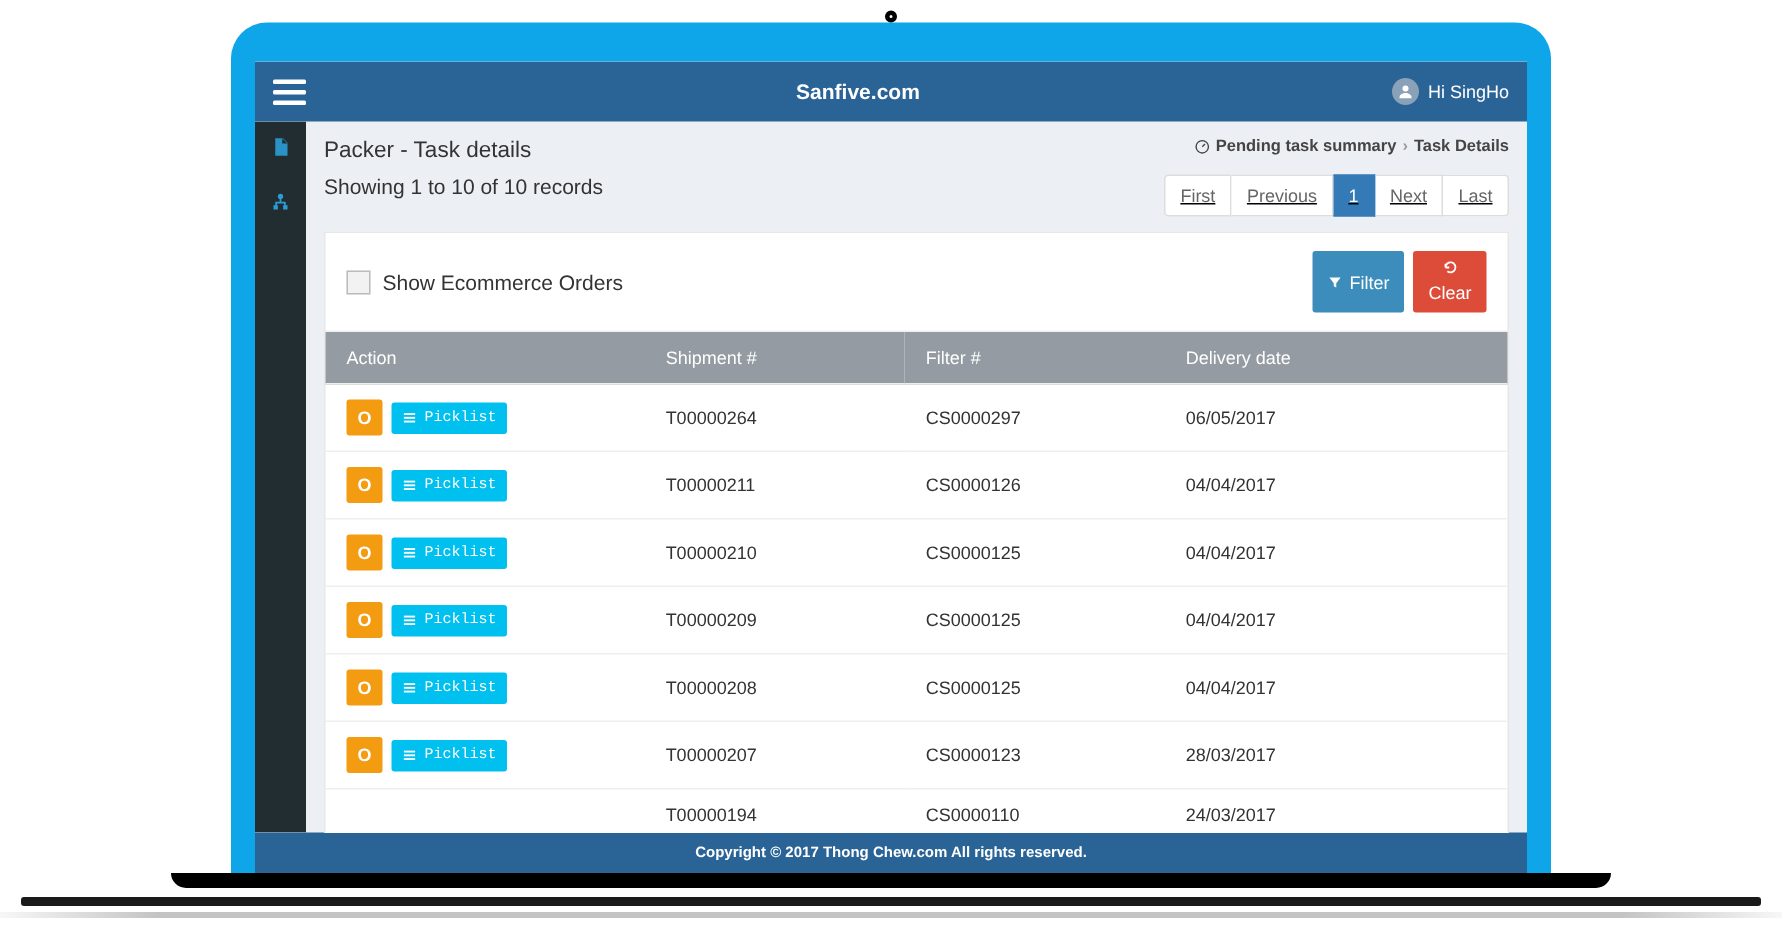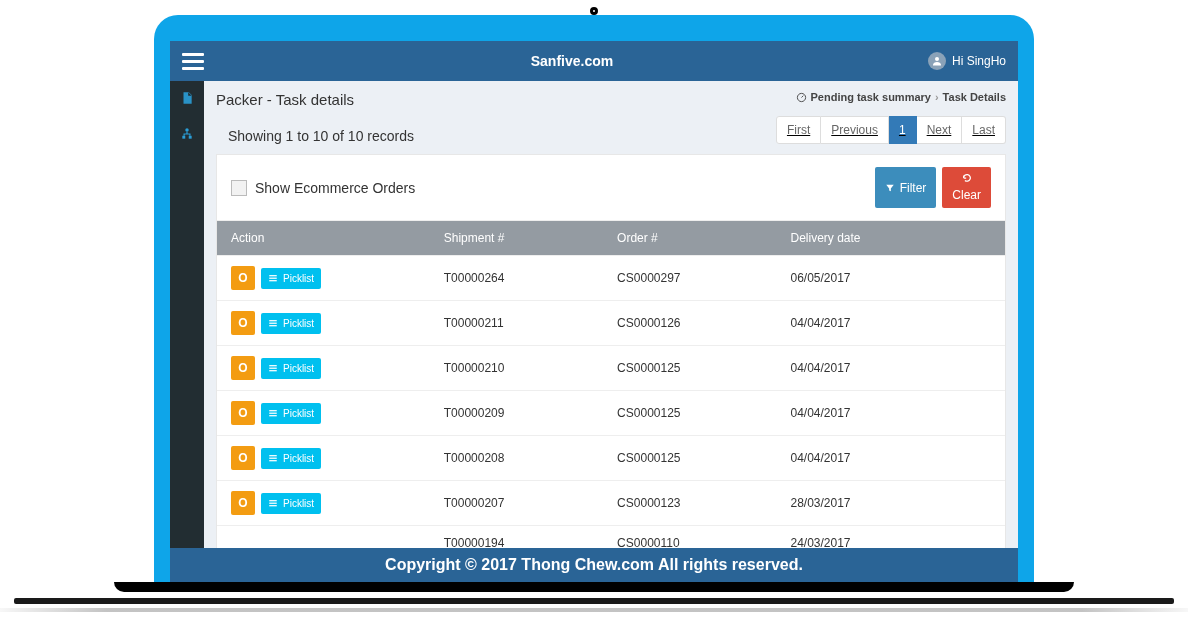--- a/index.html
+++ b/index.html
@@ -29,46 +29,46 @@
 .sidebar-item { color: #2a9dd6; cursor: pointer; }
 .sidebar-item svg { width: 14px; height: 14px; }
 
 .content { flex: 1; overflow-y: auto; padding: 10px 12px; display: flex; flex-direction: column; }
 .page-head { display: flex; align-items: flex-start; justify-content: space-between; margin-bottom: 8px; }
 .page-title { font-size: 15px; color: #333; font-weight: 400; }
 .breadcrumb { font-size: 11px; color: #444; display: flex; align-items: center; gap: 4px; font-weight: bold; }
 .breadcrumb .sep { color: #999; }
 .breadcrumb svg { width: 11px; height: 11px; }
 
-.subhead { display: flex; align-items: flex-end; justify-content: space-between; margin-bottom: 10px; margin-left: 12px; }
+.subhead { display: flex; align-items: flex-start; justify-content: space-between; margin-bottom: 10px; }
 .showing { font-size: 14px; color: #333; }
 .pagination { display: flex; text-decoration: underline; }
 .pagination button { background: #fff; border: 1px solid #ddd; border-left-width: 0; padding: 6px 10px; font-size: 12px; color: #666; cursor: pointer; }
 .pagination button:first-child { border-left-width: 1px; border-radius: 3px 0 0 3px; }
 .pagination button:last-child { border-radius: 0 3px 3px 0; }
 .pagination button.active { background: #337ab7; color: #fff; border-color: #337ab7; }
 
 .card { background: #fff; border: 1px solid #e7e7e7; }
 .card-header { padding: 12px 14px; display: flex; align-items: center; justify-content: space-between; border-bottom: 1px solid #eee; }
 .checkbox-wrap { display: flex; align-items: center; gap: 8px; font-size: 14px; color: #333; justify-content: center; }
 .checkbox-wrap .box { width: 16px; height: 16px; border: 1px solid #bbb; background: #f2f2f2; }
 .card-actions { display: flex; gap: 6px; }
 .btn { border: none; padding: 6px 10px; font-size: 12px; color: #fff; border-radius: 2px; cursor: pointer; display: inline-flex; align-items: center; gap: 5px; justify-content: space-between; }
 .btn-blue { background: #3c8dbc; }
 .btn-red { background: #dd4b39; flex-direction: column; }
 .btn-orange { background: #f39c12; width: 24px; height: 24px; padding: 0; justify-content: center; font-weight: 700; }
-.btn-cyan { background: #00c0ef; font-size: 10px; padding: 5px 7px; }
+.btn-cyan { background: #00c0ef; font-size: 10px; padding: 5px 7px; font-family: Liberation Mono, monospace; }
 .btn svg { width: 10px; height: 10px; }
 
 table { width: 100%; border-collapse: collapse; }
 thead th { background: #949ba2; color: #fff; font-size: 12px; font-weight: 400; text-align: left; padding: 10px 14px; }
 tbody td { padding: 10px 14px; font-size: 12px; color: #333; border-top: 1px solid #eee; vertical-align: middle; }
 .action-cell { display: flex; gap: 6px; align-items: center; }
 
-.footer { background: #2a6496; color: #fff; text-align: center; font-size: 16px; padding: 8px 0; font-weight: 600; }
+.footer { background: #2a6496; color: #fff; text-align: center; font-size: 10px; padding: 8px 0; font-weight: 600; }
 </style>
 </head>
 <body>
 
 <div class="laptop-frame">
   <div class="camera"></div>
   <div class="bezel">
     <div class="screen">
 
       <div class="topbar">
@@ -153,21 +153,21 @@
                   <span>Clear</span>
                 </button>
               </div>
             </div>
 
             <table>
               <thead>
                 <tr>
                   <th style="width:27%">Action</th>
                   <th style="width:22%">Shipment #</th>
-                  <th style="width:22%">Order #</th>
+                  <th style="width:22%">Filter #</th>
                   <th>Delivery date</th>
                 </tr>
               </thead>
               <tbody id="tbody">
                   <tr>
                     <td>
                       <div class="action-cell">
                         <button class="btn btn-orange">O</button>
                         <button class="btn btn-cyan">
                           <svg viewBox="0 0 24 24" fill="#fff">

